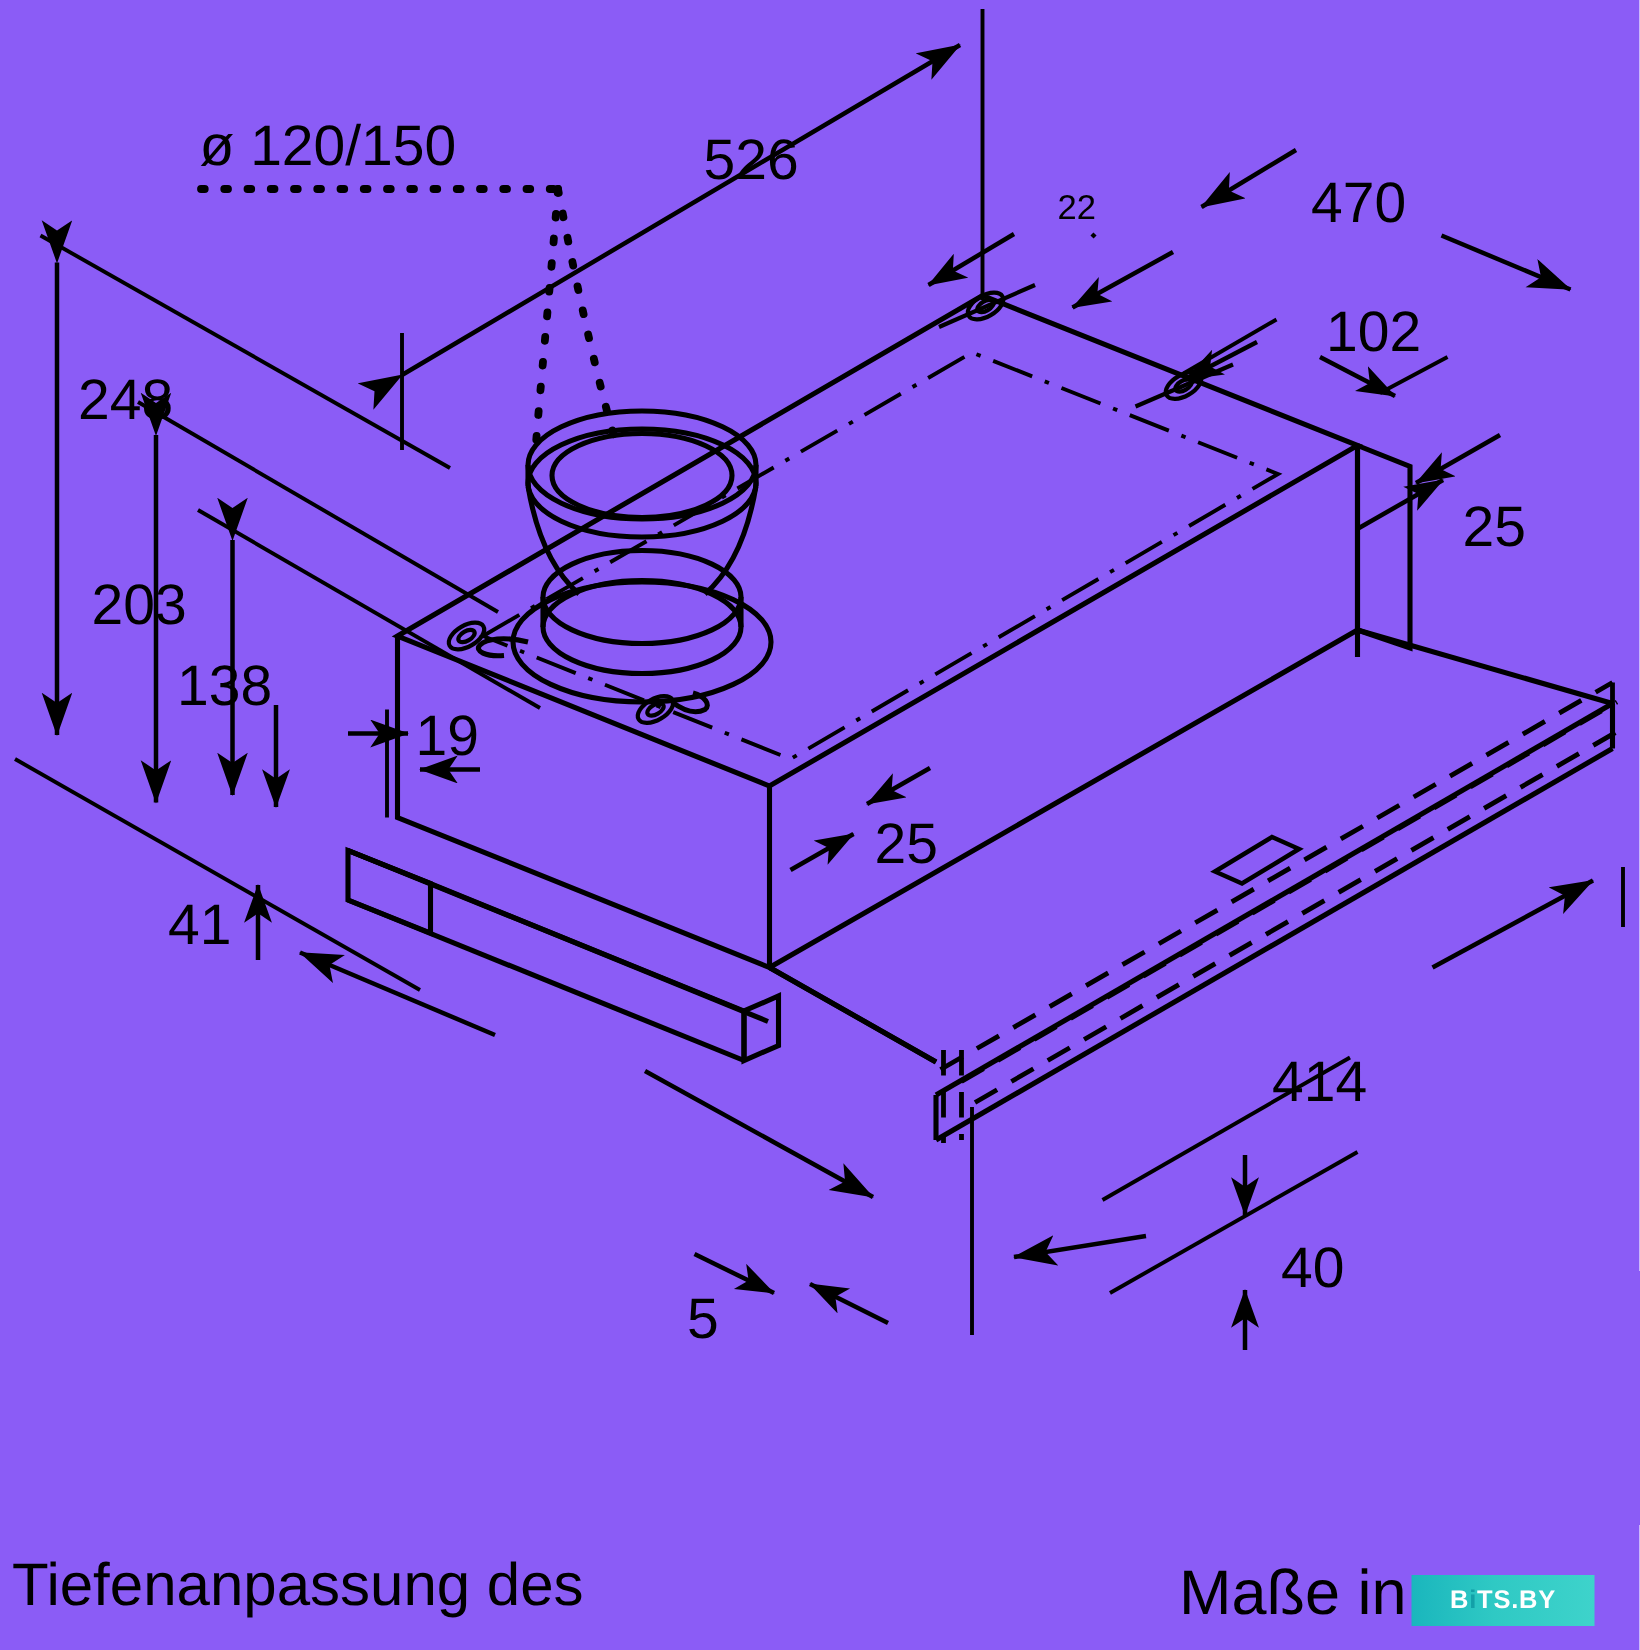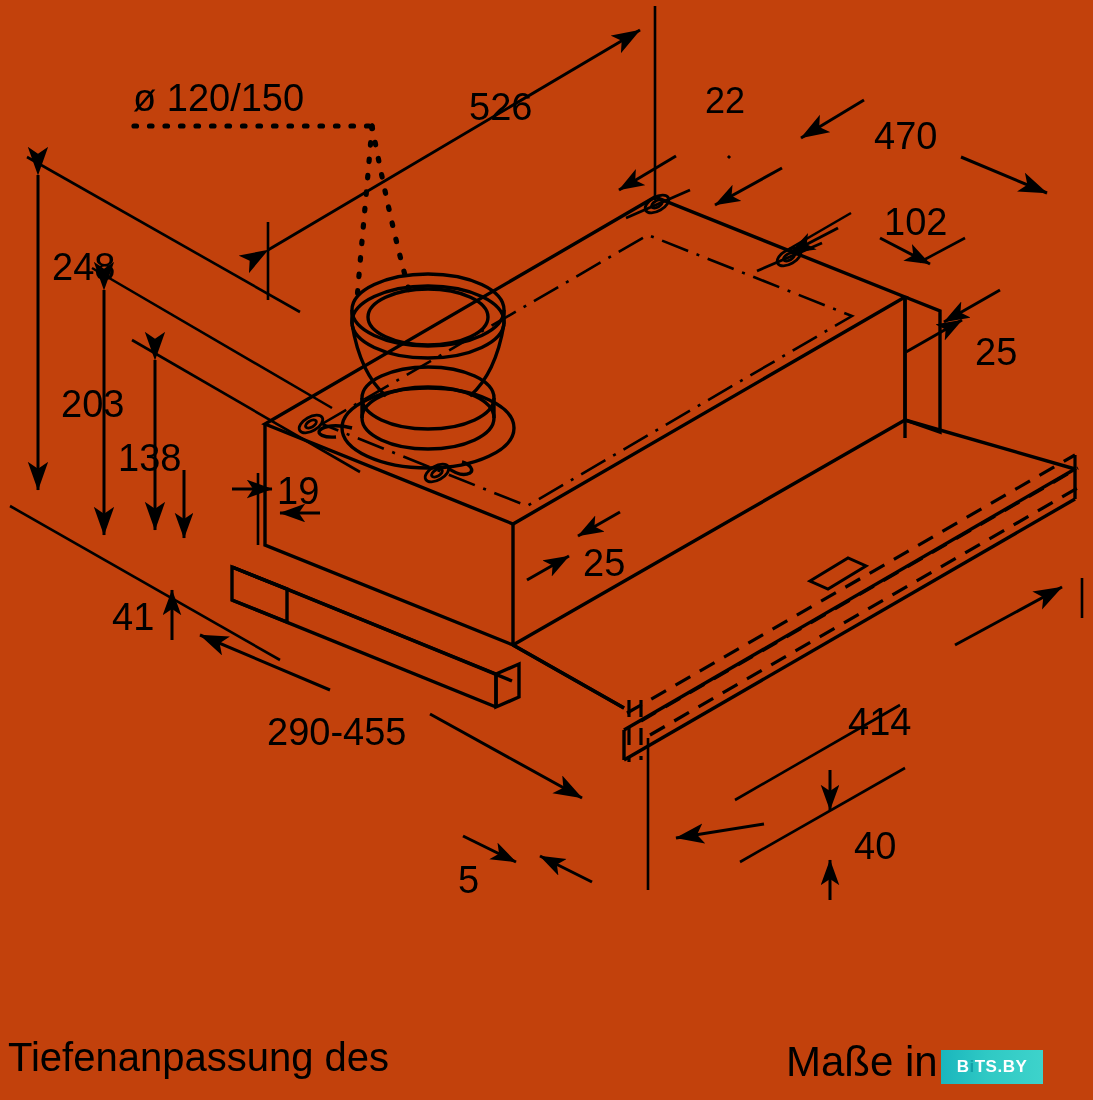--- a/index.html
+++ b/index.html
@@ -7,58 +7,58 @@
     padding: 0;
     background: #ffffff;
   }
   body {
     font-family: "Liberation Sans", sans-serif;
   }
   #page {
     position: relative;
     width: 1093px;
     height: 1100px;
-    background: #c2410c;
+    background: #8b5cf6;
     overflow: hidden;
   }
   #drawing {
     position: absolute;
     left: 0; top: 0;
     width: 1093px;
     height: 1100px;
   }
   .dim-label {
     position: absolute;
     font-family: "Liberation Sans", sans-serif;
     color: #000000;
     white-space: nowrap;
     line-height: 1;
   }
-  .dim-36 { font-size: 36px; }
+  .dim-36 { font-size: 23px; margin-top: 44px; }
   .dim-38 { font-size: 38px; }
   .note {
     position: absolute;
     font-family: "Liberation Sans", sans-serif;
     color: #000000;
     font-size: 40px;
     line-height: 1.32;
     white-space: pre;
   }
   .masse {
     position: absolute;
     font-family: "Liberation Sans", sans-serif;
     color: #000000;
     font-size: 42px;
     white-space: nowrap;
   }
   #watermark {
     position: absolute;
     left: 941px;
     top: 1050px;
-    width: 102px;
+    width: 122px;
     height: 34px;
     background: linear-gradient(to right, #1ab6bd 0%, #2fc9c4 45%, #3ed3cb 100%);
     display: flex;
     align-items: center;
     justify-content: center;
   }
   #watermark .wm-text {
     font-family: "Liberation Sans", sans-serif;
     font-size: 17px;
     font-weight: bold;
@@ -294,21 +294,20 @@
   <span class="dim-label dim-38" style="left:61px; top:385px;">203</span>
 
   <span class="dim-label dim-38" style="left:118px; top:439px;">138</span>
 
   <span class="dim-label dim-38" style="left:277px; top:472px;">19</span>
 
   <span class="dim-label dim-38" style="left:583px; top:544px;">25</span>
 
   <span class="dim-label dim-38" style="left:112px; top:598px;">41</span>
 
-  <span class="dim-label dim-38" style="left:267px; top:713px;">290-455</span>
 
   <span class="dim-label dim-38" style="left:458px; top:861px;">5</span>
 
   <span class="dim-label dim-38" style="left:848px; top:703px;">414</span>
 
   <span class="dim-label dim-38" style="left:854px; top:827px;">40</span>
 
   <div class="note" style="left:8px; top:925px;">
     <div>Tiefenanpassung des</div>
     

